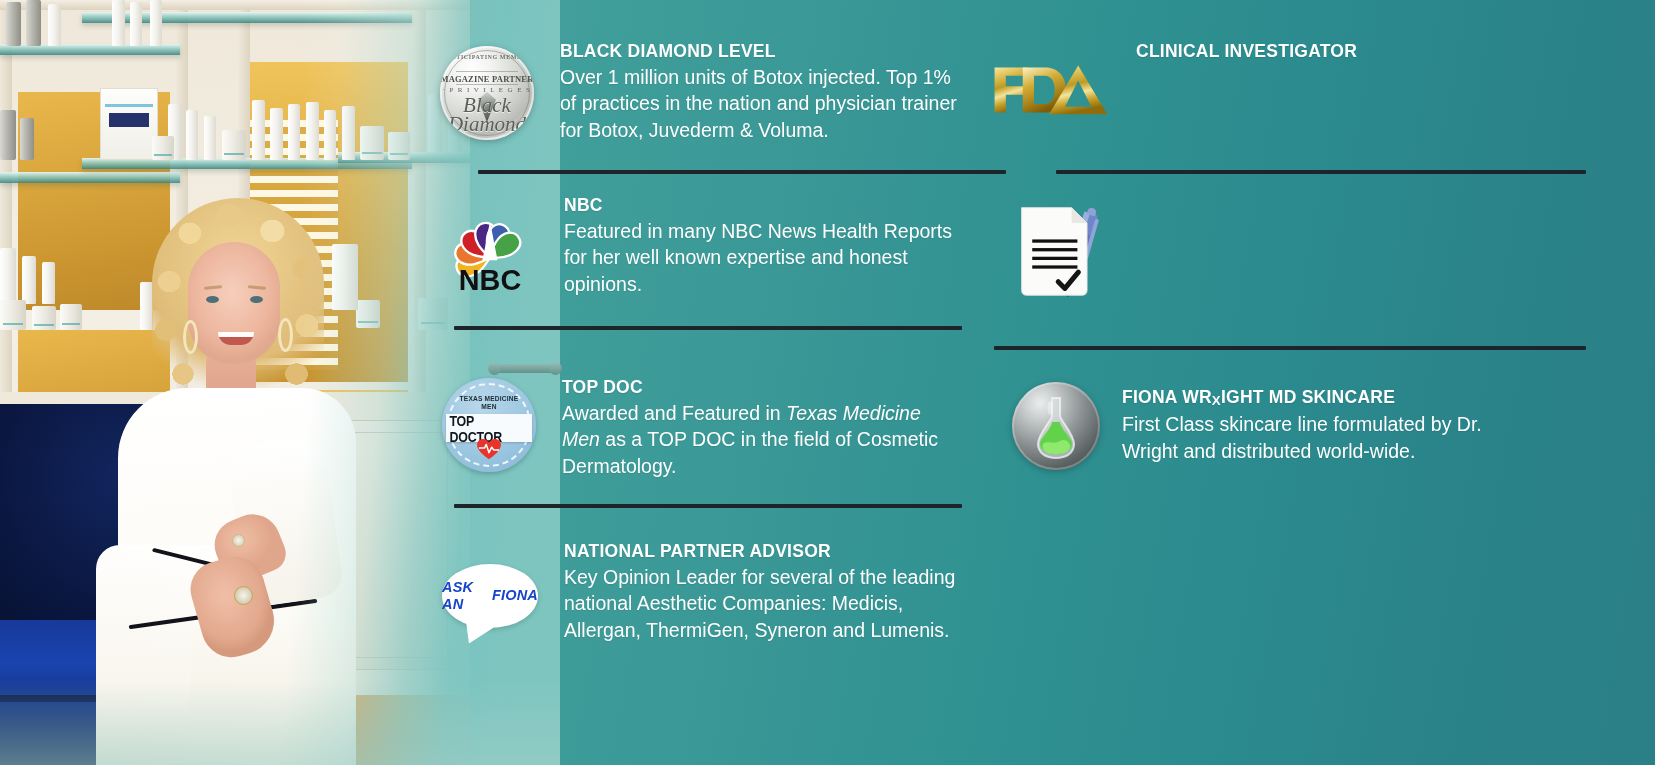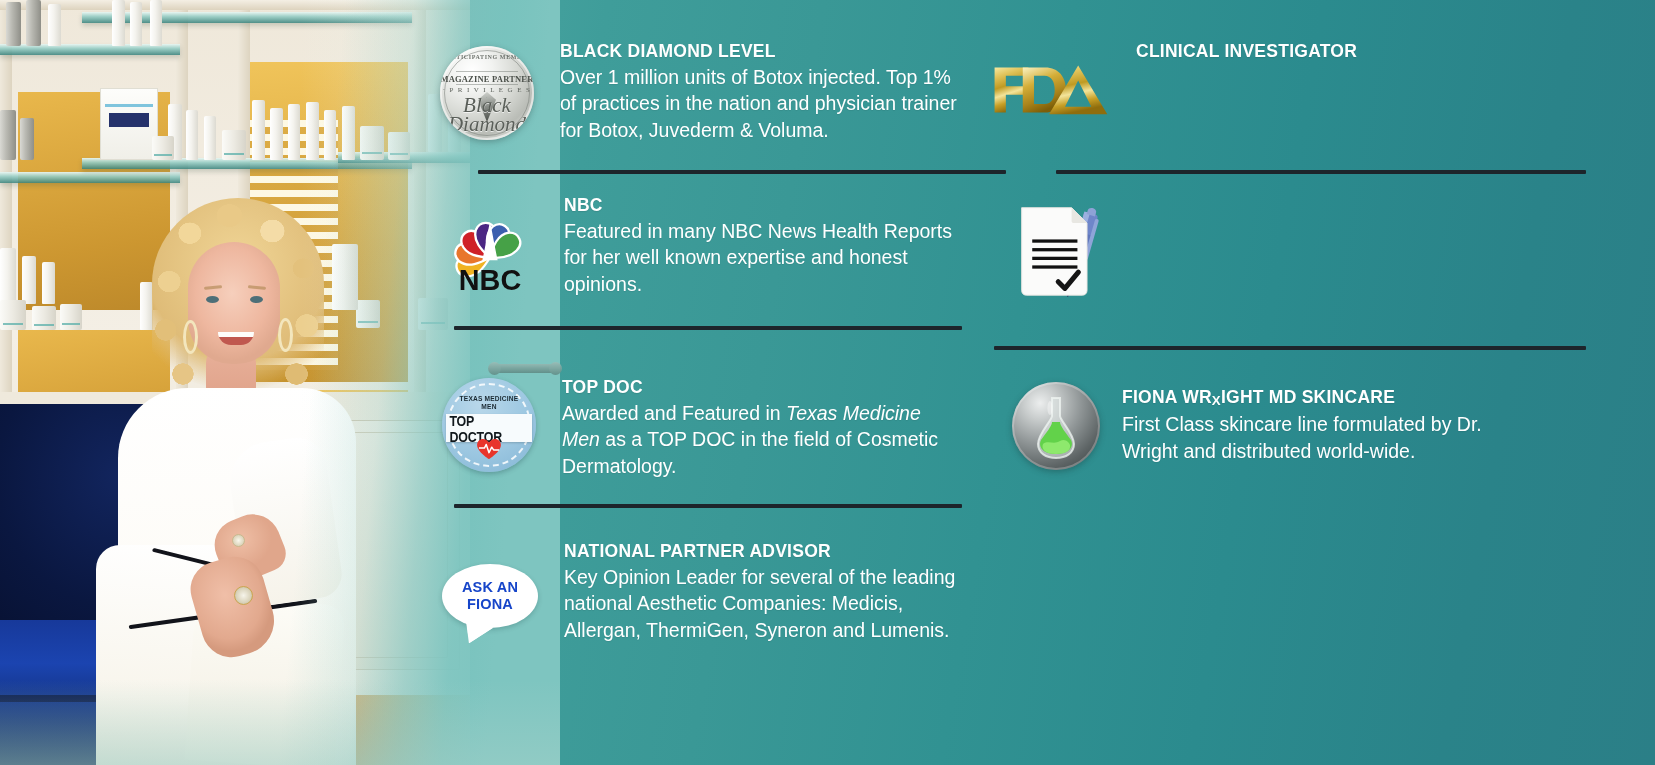--- a/index.html
+++ b/index.html
@@ -395,23 +395,24 @@
     letter-spacing: -.2px; transform: scale(.92,1.12);
     font-family: "Liberation Sans Narrow","Liberation Sans", sans-serif;
   }
   .topdoc .heart { position: absolute; left: 50%; top: 60px; margin-left: -13px; }
 
   
   .bubble {
     position: relative;
     width: 96px; height: 64px; border-radius: 50%;
     background: #ffffff;
-    display: flex; flex-direction: column;
+    display: flex; 
     align-items: center; justify-content: center;
     box-shadow: 0 2px 5px rgba(20,60,60,.22);
+    font-style: italic;
   }
   .bubble span {
     color: #1645c9; font-weight: bold; font-size: 14.5px;
     line-height: 1.18; letter-spacing: .2px;
   }
   .bubble::after {
     content:''; position: absolute;
     left: 20px; bottom: -17px;
     width: 0; height: 0;
     border-left: 9px solid transparent;

